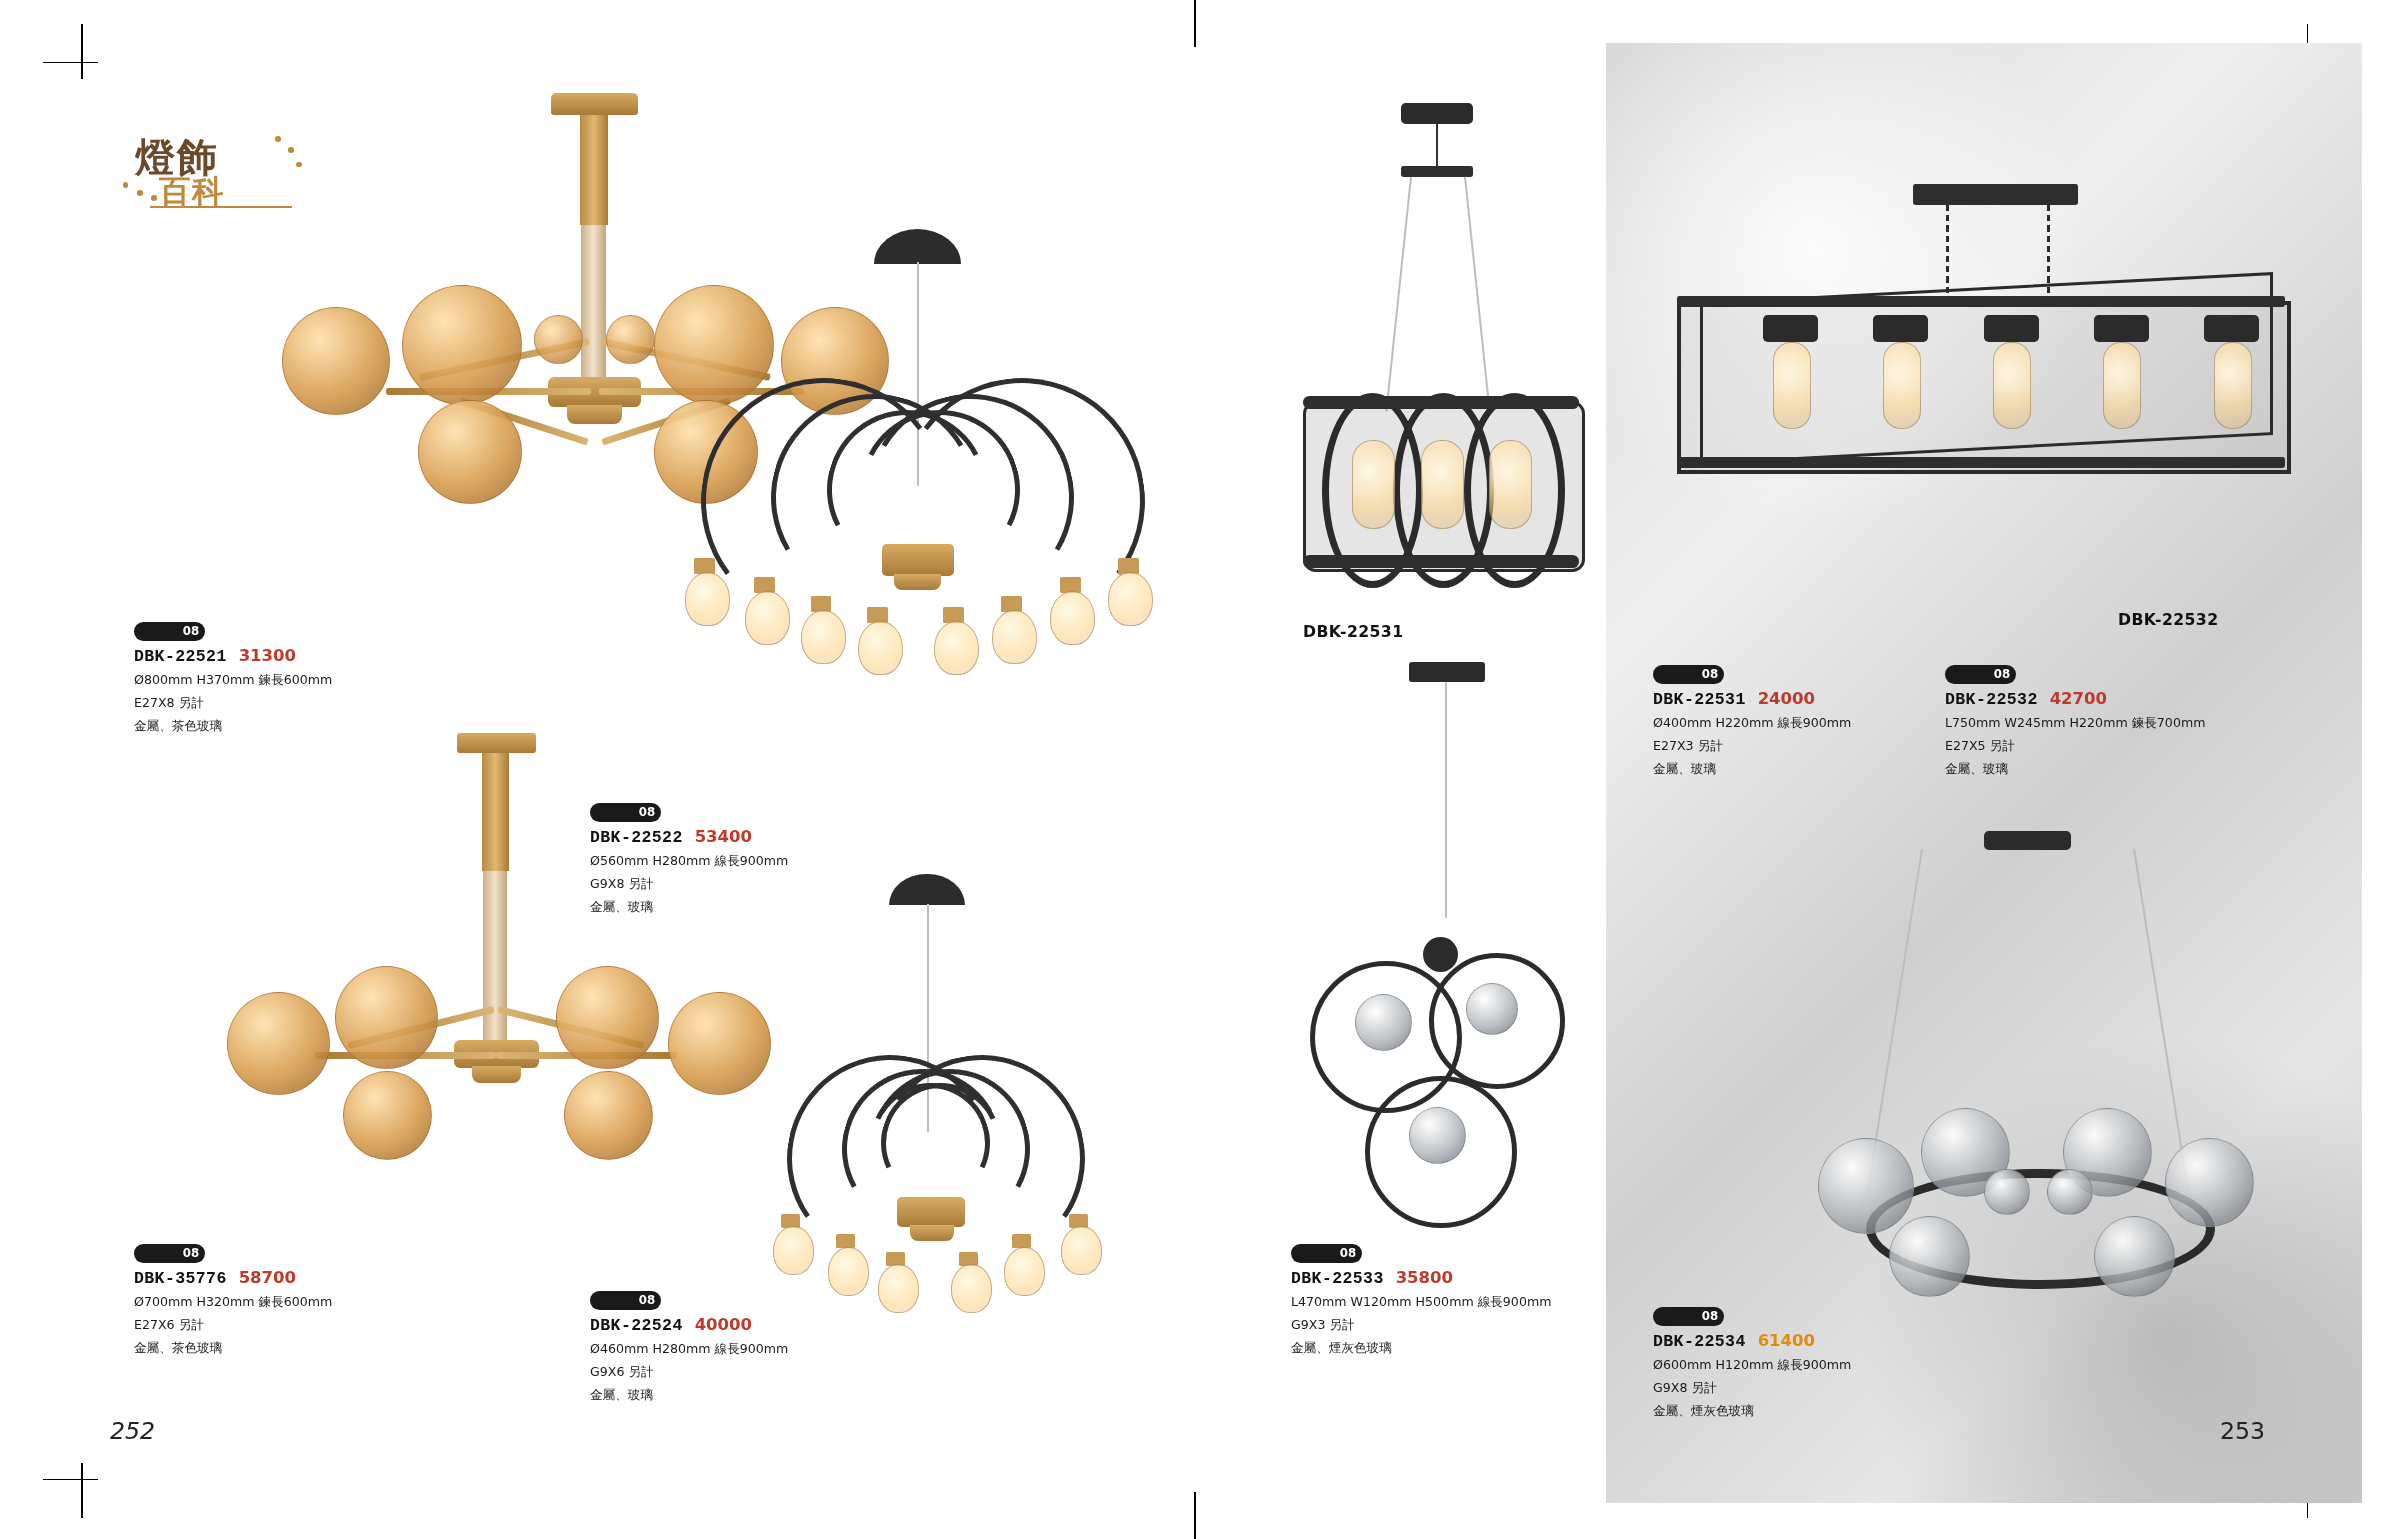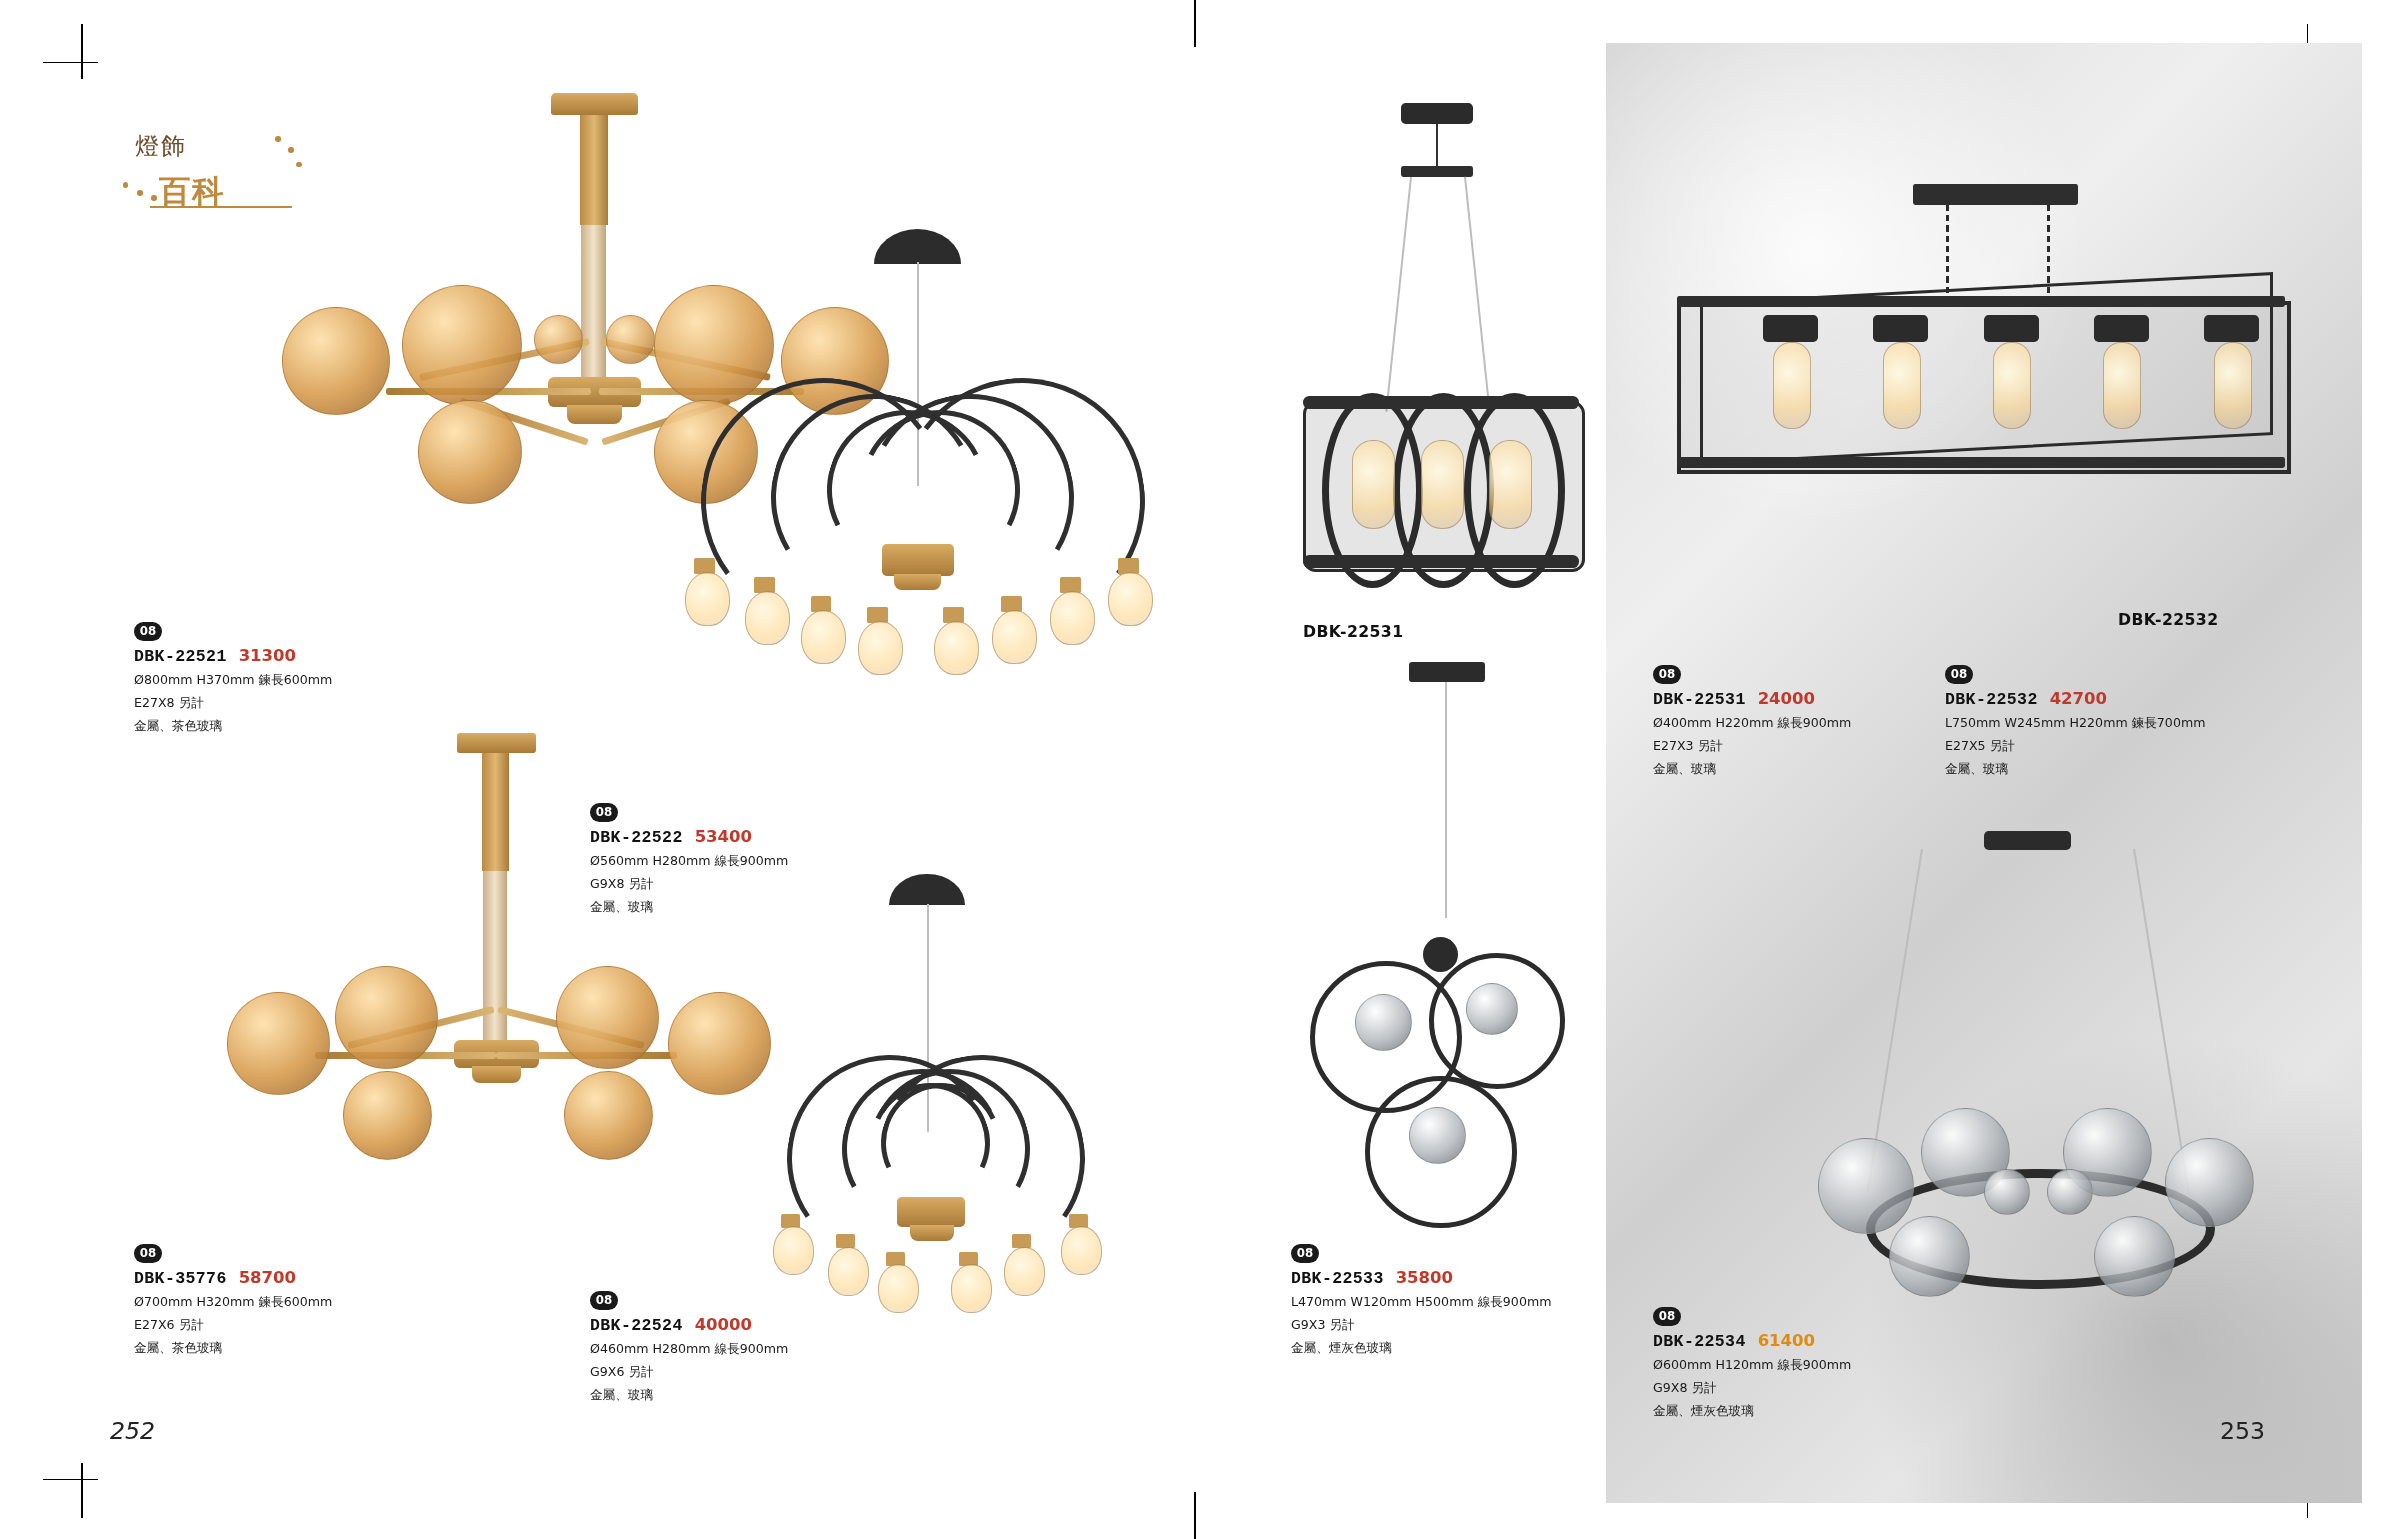--- a/index.html
+++ b/index.html
@@ -12,30 +12,30 @@
 
   
   .cmark{position:absolute;}
   .cmark .h{position:absolute;background:#000;height:1.6px;}
   .cmark .v{position:absolute;background:#000;width:1.6px;}
 
   .center-tick{position:absolute;width:1.6px;background:#000;}
 
   
   .logo{position:absolute;left:118px;top:130px;width:197px;height:87px;}
-  .logo .l1{position:absolute;left:17.3px;top:0px;font-size:24px;font-weight:normal;color:#6b4a2a;letter-spacing:1.6px;}
+  .logo .l1{position:absolute;left:17.3px;top:0px;font-size:40px;font-weight:bold;color:#6b4a2a;letter-spacing:1.6px;}
   .logo .l2{position:absolute;left:41px;top:41px;font-size:31.5px;font-weight:bold;color:#c08a3e;letter-spacing:1.6px;}
   .logo .bar{position:absolute;left:31.5px;top:76px;width:142px;height:2.4px;background:#c08a3e;}
   .logo .dots span{position:absolute;width:5.5px;height:5.5px;border-radius:50%;background:#c08a3e;}
 
   
   .info{position:absolute;}
   .badge{
     display:inline-block;width:28px;height:19px;border-radius:9.4px;background:#1a1a1a;color:#fff;
-    font-size:11.8px;line-height:19px;text-align:center;font-weight:bold;margin-bottom:4.7px;
+    font-size:11.8px;line-height:19px;text-align:center;font-weight:bold;margin-bottom:4.7px;padding-left:43px;
   }
   .code{font-size:16.5px;font-weight:bold;color:#111;letter-spacing:0.4px;font-family:Liberation Mono, monospace;}
   .price{font-size:16.5px;font-weight:bold;margin-left:7.9px;}
   .price.red{color:#c0392b;}
   .price.orange{color:#e08b10;}
   .spec{font-size:12.6px;color:#1a1a1a;line-height:1.55;margin-top:3.9px;}
 
   .pnum{position:absolute;font-size:23.6px;color:#222;font-weight:normal;}
 
   

